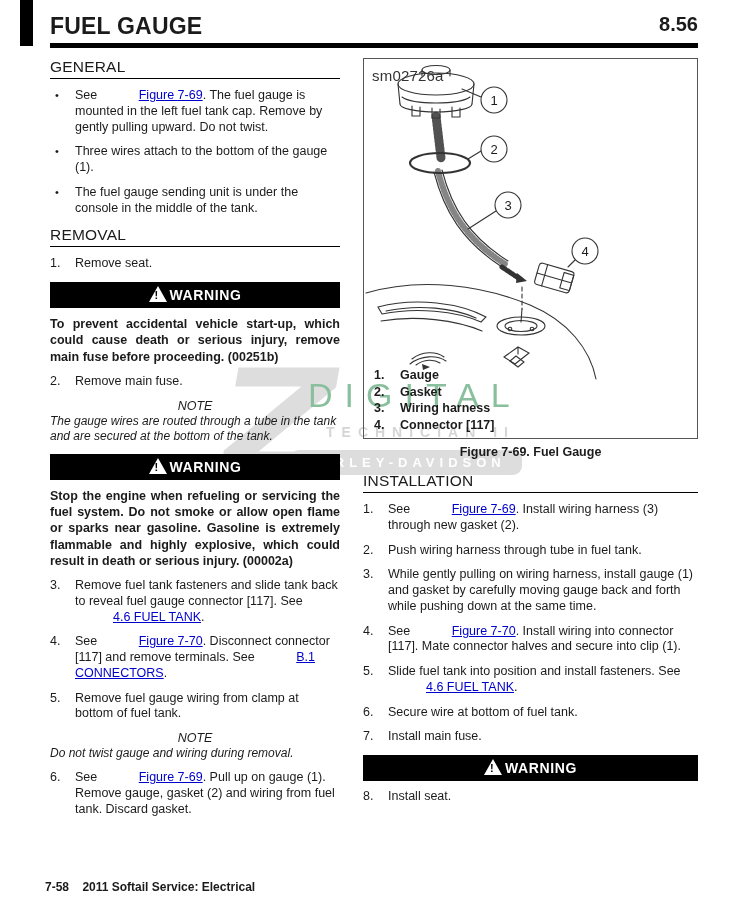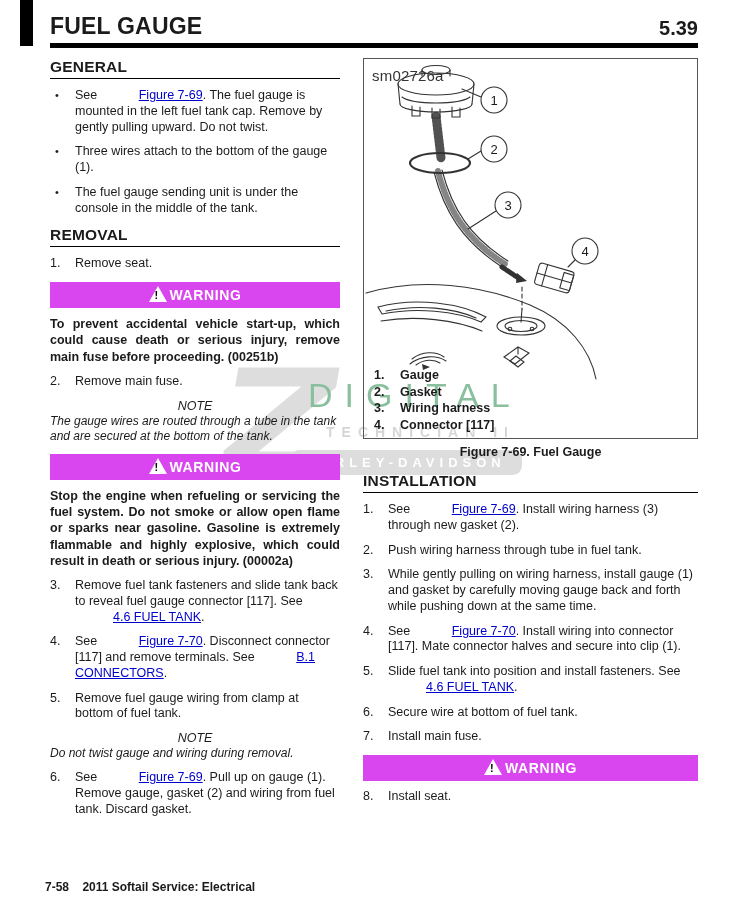--- a/index.html
+++ b/index.html
@@ -8,39 +8,39 @@
   .corner-mark{position:absolute;left:20px;top:0;width:13px;height:46px;background:#000;}
 
   
   .watermark{position:absolute;left:208px;top:362px;width:365px;height:128px;opacity:.5;z-index:0;pointer-events:none;}
   .wm-z{position:absolute;left:0;top:0;}
   .wm-line1{position:absolute;left:100px;top:14px;font-size:34px;font-weight:normal;letter-spacing:12px;color:#15803d;white-space:nowrap;}
   .wm-line2{position:absolute;left:118px;top:62px;font-size:14px;font-weight:bold;letter-spacing:7px;color:#adadad;white-space:nowrap;}
   .wm-line3{position:absolute;left:82px;top:88px;background:#bdbdbd;color:#fff;font-size:13px;font-weight:bold;letter-spacing:5px;padding:5px 16px;border-radius:9px;white-space:nowrap;}
 
   header{margin:0 40px 0 50px;padding-top:13px;position:relative;z-index:1;}
-  .header-row{display:flex;justify-content:space-between;align-items:flex-end;}
+  .header-row{display:flex;justify-content:space-between;align-items:flex-start;}
   .title{font-size:23px;font-weight:bold;letter-spacing:.2px;}
   .pageno{font-size:20px;font-weight:bold;}
   .header-rule{height:5px;background:#000;margin-top:3px;}
 
   .columns{display:flex;gap:23px;margin:10px 40px 0 50px;position:relative;z-index:1;}
   .col-left{width:290px;flex:none;}
   .col-right{flex:1;min-width:0;}
 
-  h2.section{font-size:15.5px;font-weight:bold;letter-spacing:.2px;margin:10px 0 9px 0;padding-bottom:2px;border-bottom:1.5px solid #000;}
+  h2.section{font-size:15.5px;font-weight:normal;letter-spacing:.2px;margin:10px 0 9px 0;padding-bottom:2px;border-bottom:1.5px solid #000;}
   .col-left h2.section:first-child, .col-right h2.section:first-child{margin-top:0;}
 
   .li-row{display:flex;font-size:12.5px;line-height:1.26;margin:0 0 9px 0;}
   .li-num{width:25px;flex:none;}
   .bullet .li-num{padding-left:5px;box-sizing:border-box;font-size:11px;padding-top:1px;}
   .li-text{flex:1;}
   a.doclink{color:#0000cd;cursor:pointer;margin-left:38px;}
 
-  .warn-bar{background:#d946ef;color:#fff;height:26px;display:flex;align-items:center;justify-content:center;font-weight:bold;font-size:14px;letter-spacing:.6px;margin:10px 0 8px 0;}
+  .warn-bar{background:#000000;color:#fff;height:26px;display:flex;align-items:center;justify-content:center;font-weight:bold;font-size:14px;letter-spacing:.6px;margin:10px 0 8px 0;}
   .warn-tri{width:0;height:0;border-left:9px solid transparent;border-right:9px solid transparent;border-bottom:16px solid #fff;position:relative;display:inline-block;margin-right:3px;margin-top:-2px;}
   .warn-tri::after{content:"!";position:absolute;left:-3px;top:3px;font-size:11px;line-height:12px;color:#000;font-weight:bold;}
   .warn-body{font-weight:bold;font-size:12.5px;line-height:1.3;text-align:justify;margin:0 0 9px 0;}
 
   .note-head{text-align:center;font-style:italic;font-size:12.5px;margin:4px 0 1px 0;}
   .note-body{font-style:italic;font-size:12px;line-height:1.27;margin:1px 0 9px 0;}
 
   .figure-box{margin:0;border:1px solid #555;height:379px;position:relative;}
   .figure-box svg{position:absolute;left:0;top:0;}
   .fig-code{position:absolute;left:8px;top:8px;font-size:15px;color:#333;letter-spacing:.2px;}
@@ -66,21 +66,21 @@
       </g>
     </svg>
     <div class="wm-line1">DIGITAL</div>
     <div class="wm-line2">TECHNICIAN II</div>
     <div class="wm-line3">HARLEY-DAVIDSON</div>
   </div>
 
   <header>
     <div class="header-row">
       <div class="title">FUEL GAUGE</div>
-      <div class="pageno">5.39</div>
+      <div class="pageno">8.56</div>
     </div>
     <div class="header-rule"></div>
   </header>
 
   <div class="columns">
 
     <div class="col-left">
       <h2 class="section">GENERAL</h2>
       <div>
           <div class="li-row bullet">

